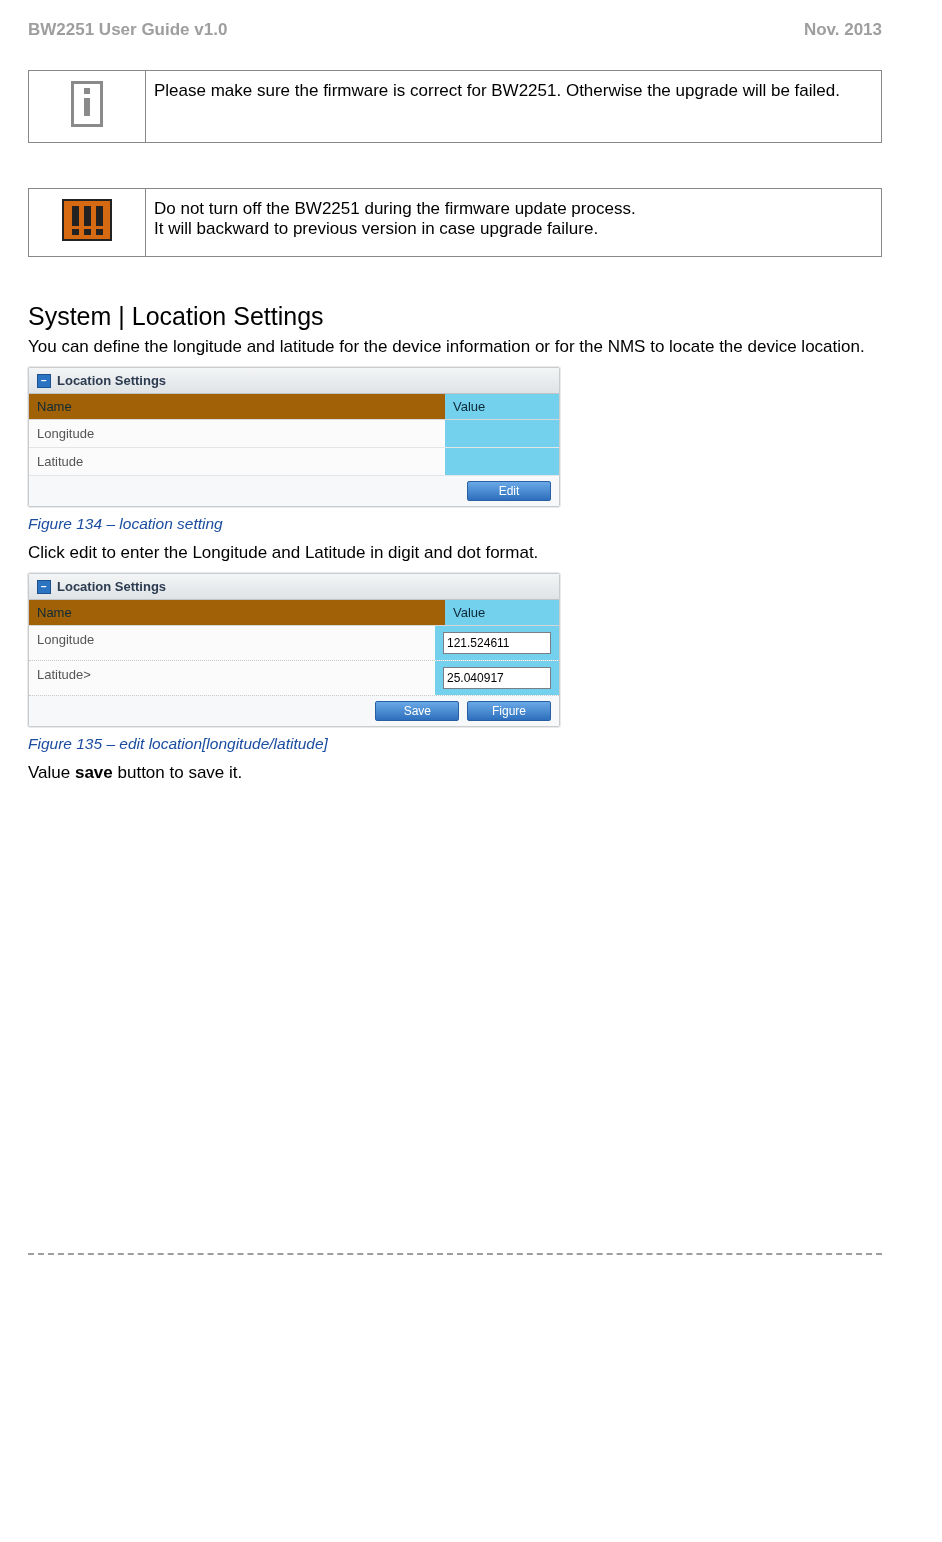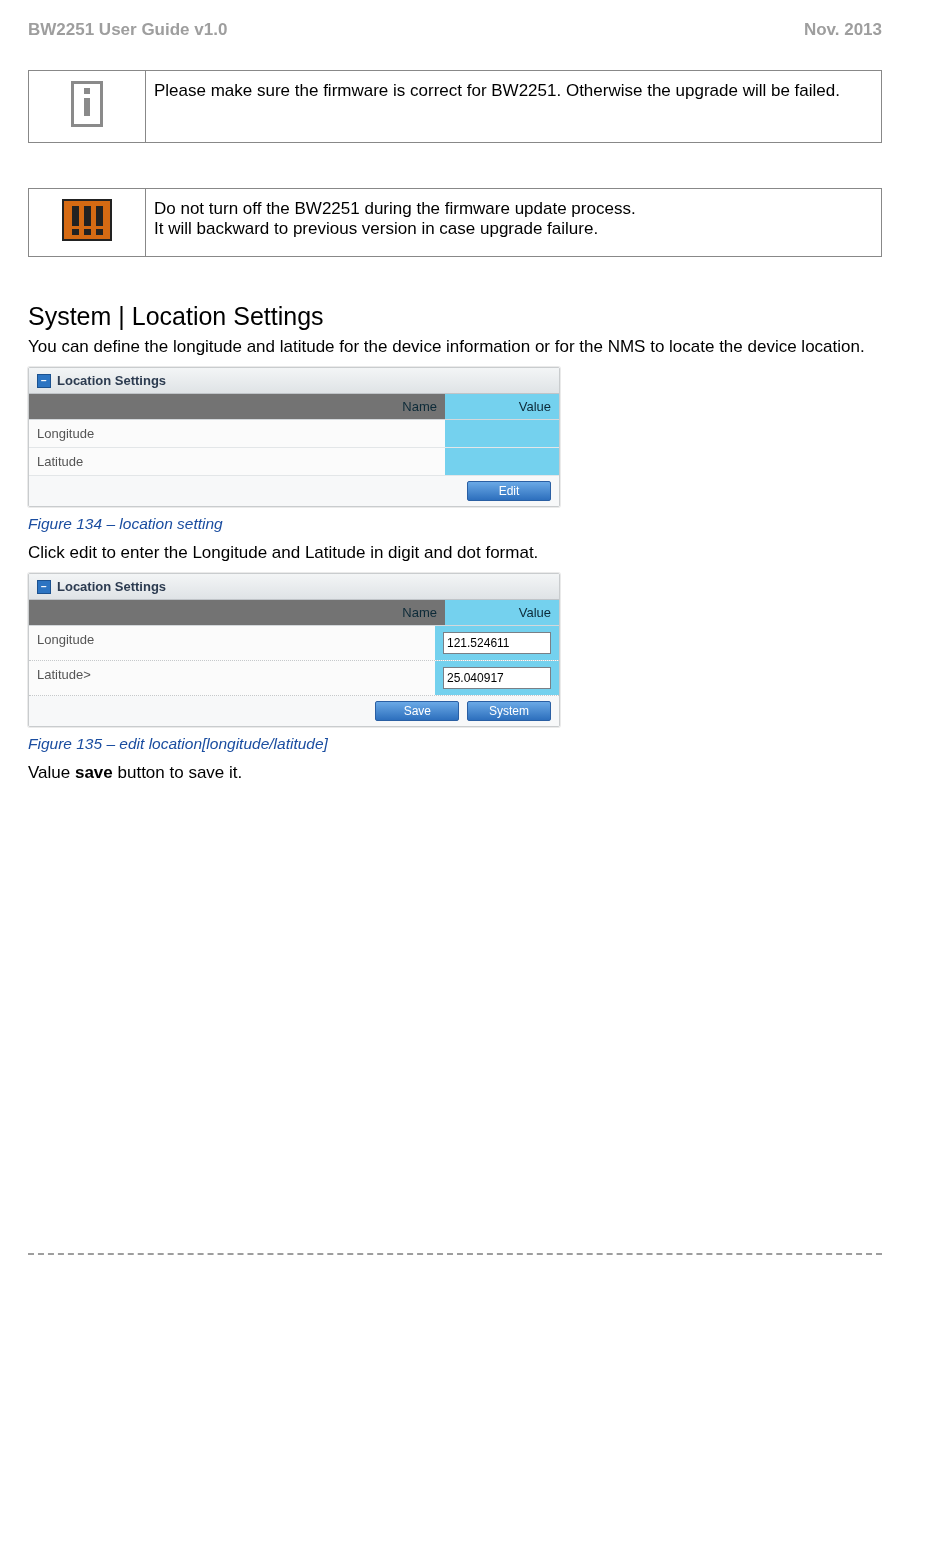--- a/index.html
+++ b/index.html
@@ -130,24 +130,23 @@
   .collapse-sq {
     width: 12px; height: 12px;
     background: #2c74c2;
     border: 1px solid #1b518f;
     display: inline-flex;
     align-items: center; justify-content: center;
     color: #fff; font-size: 10px; line-height: 1;
   }
   .ui-head-row {
     display: flex;
-    background: #737373;
+    background: #a16207;
     color: #0c2a38;
     border-bottom: 1px solid #d4d8db;
-    text-align: right;
   }
   .ui-head-row > div {
     padding: 5px 8px;
   }
   .col-name { width: 400px; }
   .col-val  { flex: 1; background: #74d1ee; }
   .ui-row {
     display: flex;
     border-bottom: 1px solid #e3e6e8;
     background: #fbfbfb;
@@ -281,21 +280,21 @@
       </div>
     </div>
     <div class="ui-row">
       <div class="col-name">Latitude&gt;</div>
       <div class="col-val">
         <input type="text" value="25.040917" style="">
       </div>
     </div>
     <div class="ui-footer">
       <span class="btn">Save</span>
-      <span class="btn">System</span>
+      <span class="btn">Figure</span>
     </div>
   </div>
 
   <p class="caption">Figure 135 – edit location[longitude/latitude]</p>
 
   <p class="body-text">
     <span>Value </span><b>save</b><span> button to save it.</span>
   </p>
 
   <div class="footer-line"></div>

